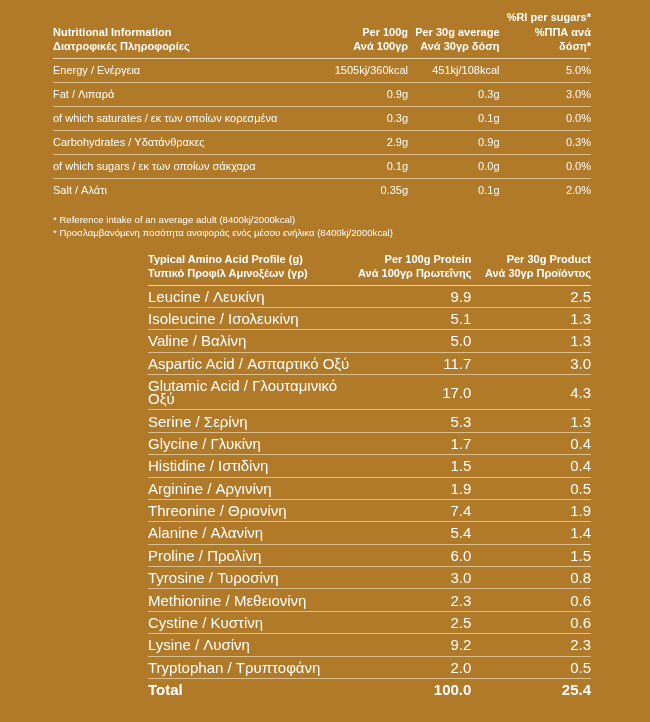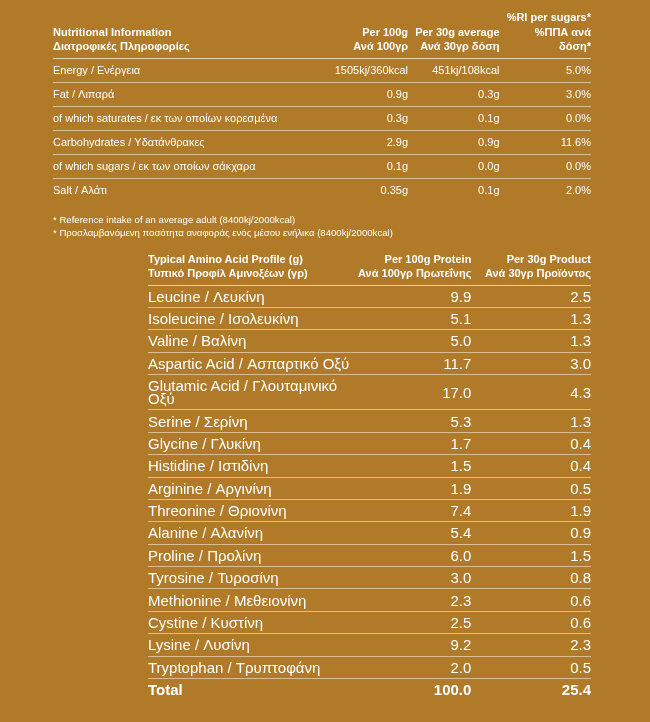--- a/index.html
+++ b/index.html
@@ -162,21 +162,21 @@
           <tr>
             <td class="t-name">of which saturates / εκ των οποίων κορεσμένα</td>
             <td class="t-val">0.3g</td>
             <td class="t-val">0.1g</td>
             <td class="t-val">0.0%</td>
           </tr>
           <tr>
             <td class="t-name">Carbohydrates / Υδατάνθρακες</td>
             <td class="t-val">2.9g</td>
             <td class="t-val">0.9g</td>
-            <td class="t-val">11.6%</td>
+            <td class="t-val">0.3%</td>
           </tr>
           <tr>
             <td class="t-name">of which sugars / εκ των οποίων σάκχαρα</td>
             <td class="t-val">0.1g</td>
             <td class="t-val">0.0g</td>
             <td class="t-val">0.0%</td>
           </tr>
           <tr>
             <td class="t-name">Salt / Αλάτι</td>
             <td class="t-val">0.35g</td>
@@ -262,21 +262,21 @@
             <td class="a-vl">0.5</td>
           </tr>
           <tr>
             <td class="a-nm">Threonine / Θριονίνη</td>
             <td class="a-vl">7.4</td>
             <td class="a-vl">1.9</td>
           </tr>
           <tr>
             <td class="a-nm">Alanine / Αλανίνη</td>
             <td class="a-vl">5.4</td>
-            <td class="a-vl">0.9</td>
+            <td class="a-vl">1.4</td>
           </tr>
           <tr>
             <td class="a-nm">Proline / Προλίνη</td>
             <td class="a-vl">6.0</td>
             <td class="a-vl">1.5</td>
           </tr>
           <tr>
             <td class="a-nm">Tyrosine / Τυροσίνη</td>
             <td class="a-vl">3.0</td>
             <td class="a-vl">0.8</td>

